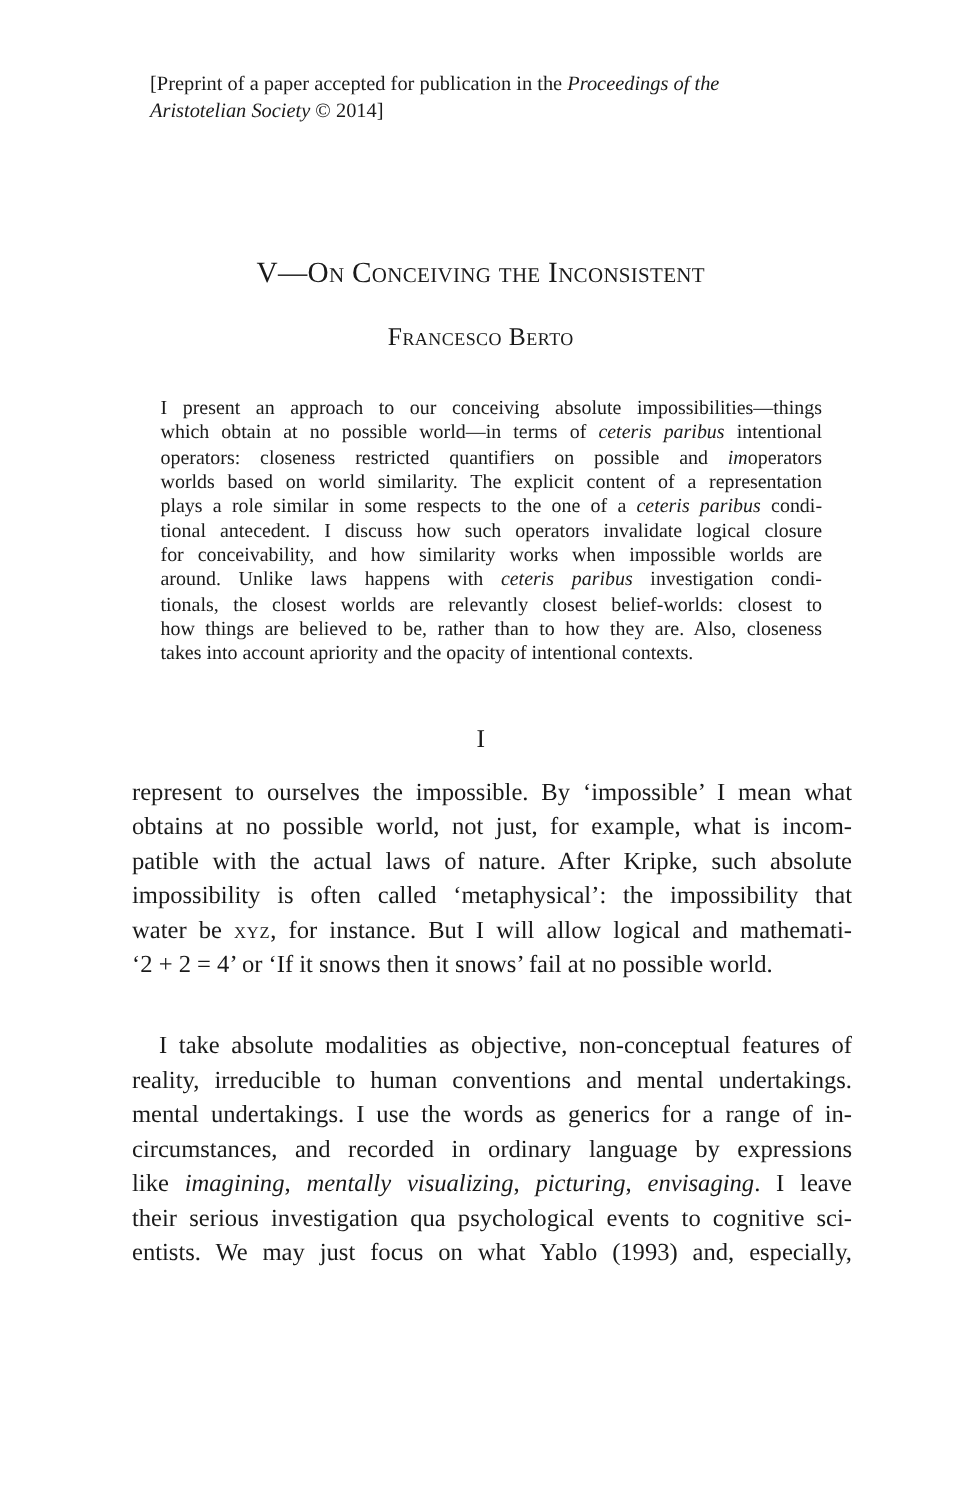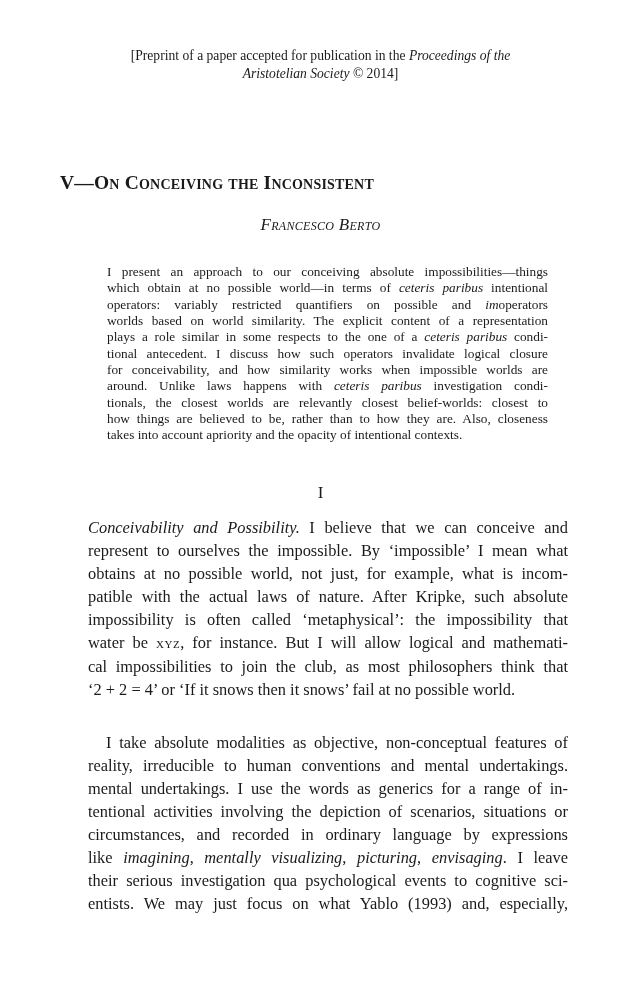--- a/index.html
+++ b/index.html
@@ -1,23 +1,23 @@
 <!DOCTYPE html>
 <html><head>
 <meta charset="utf-8">
 <style>
   html, body { margin: 0; padding: 0; background: #ffffff; }
   body { width: 641px; height: 1000px; position: relative; overflow: hidden;
          font-family: "Liberation Serif", "DejaVu Serif", serif; color: #1a1a1a; }
-  .notice { position: absolute; top: 47px; left: 100px; width: 441px; text-align: center;
+  .notice { position: absolute; top: 47px; left: 100px; width: 441px; text-align: left;
             font-size: 13.6px; line-height: 18px; }
-  .title { position: absolute; top: 172px; left: 60px; width: 521px; text-align: left;
-           font-size: 19.5px; font-variant: small-caps; letter-spacing: 0.2px; font-weight: bold; }
+  .title { position: absolute; top: 172px; left: 60px; width: 521px; text-align: center;
+           font-size: 19.5px; font-variant: small-caps; letter-spacing: 0.2px; }
   .author { position: absolute; top: 215px; left: 60px; width: 521px; text-align: center;
-            font-size: 17px; font-variant: small-caps; letter-spacing: 0.3px; font-style: italic; }
+            font-size: 17px; font-variant: small-caps; letter-spacing: 0.3px; }
   .abstract { position: absolute; top: 264px; left: 107px; width: 441px;
               font-size: 13.3px; line-height: 16.35px; }
   .section-num { position: absolute; top: 483px; left: 0; width: 641px; text-align: center;
                  font-size: 17px; }
   .body { position: absolute; top: 516px; left: 88px; width: 480px;
           font-size: 16.4px; line-height: 23.1px; }
   .line { display: block; white-space: nowrap; text-align: justify; text-align-last: justify; height: 1em; }
   .abstract .line { height: 16.35px; }
   .body .line { height: 23.1px; }
   .line.last { text-align-last: left; }
@@ -31,43 +31,40 @@
   <span>[Preprint of a paper accepted for publication in the </span><i>Proceedings of the</i><br>
   <i>Aristotelian Society</i><span> © 2014]</span>
 </div>
 
 <div class="title">V—On Conceiving the Inconsistent</div>
 <div class="author">Francesco Berto</div>
 
 <div class="abstract" id="abstract">
     <span class="line"><span>I present an approach to our conceiving absolute impossibilities—things</span></span>
     <span class="line"><span>which obtain at no possible world—in terms of </span><i>ceteris paribus</i><span> intentional</span></span>
-    <span class="line"><span>operators: variably restricted quantifiers on possible and </span><i>im</i><span>operators</span></span>
+    <span class="line"><span>operators: closeness restricted quantifiers on possible and </span><i>im</i><span>operators</span></span>
     <span class="line"><span>worlds based on world similarity. The explicit content of a representation</span></span>
     <span class="line"><span>plays a role similar in some respects to the one of a </span><i>ceteris paribus</i><span> condi-</span></span>
     <span class="line"><span>tional antecedent. I discuss how such operators invalidate logical closure</span></span>
     <span class="line"><span>for conceivability, and how similarity works when impossible worlds are</span></span>
     <span class="line"><span>around. Unlike laws happens with </span><i>ceteris paribus</i><span> investigation condi-</span></span>
     <span class="line"><span>tionals, the closest worlds are relevantly closest belief-worlds: closest to</span></span>
     <span class="line"><span>how things are believed to be, rather than to how they are. Also, closeness</span></span>
     <span class="line last"><span>takes into account apriority and the opacity of intentional contexts.</span></span>
   </div>
 
 <div class="section-num">I</div>
 
 <div class="body" id="body">
-    <span class="line"><i>Conceivability and Possibility.</i><span> I believe that we can conceive and</span></span>
     <span class="line"><span>represent to ourselves the impossible. By ‘impossible’ I mean what</span></span>
     <span class="line"><span>obtains at no possible world, not just, for example, what is incom-</span></span>
     <span class="line"><span>patible with the actual laws of nature. After Kripke, such absolute</span></span>
     <span class="line"><span>impossibility is often called ‘metaphysical’: the impossibility that</span></span>
     <span class="line"><span>water be </span><span class="sc">xyz</span><span>, for instance. But I will allow logical and mathemati-</span></span>
-    <span class="line"><span>cal impossibilities to join the club, as most philosophers think that</span></span>
     <span class="line last"><span>‘2 + 2 = 4’ or ‘If it snows then it snows’ fail at no possible world.</span></span>
     <span class="line indent"><span>I take absolute modalities as objective, non-conceptual features of</span></span>
     <span class="line"><span>reality, irreducible to human conventions and mental undertakings.</span></span>
     <span class="line"><span>mental undertakings. I use the words as generics for a range of in-</span></span>
-    <span class="line"><span>tentional activities involving the depiction of scenarios, situations or</span></span>
     <span class="line"><span>circumstances, and recorded in ordinary language by expressions</span></span>
     <span class="line"><span>like </span><i>imagining</i><span>, </span><i>mentally visualizing</i><span>, </span><i>picturing</i><span>, </span><i>envisaging</i><span>. I leave</span></span>
     <span class="line"><span>their serious investigation qua psychological events to cognitive sci-</span></span>
     <span class="line"><span>entists. We may just focus on what Yablo (1993) and, especially,</span></span>
   </div>
 
 </body></html>

